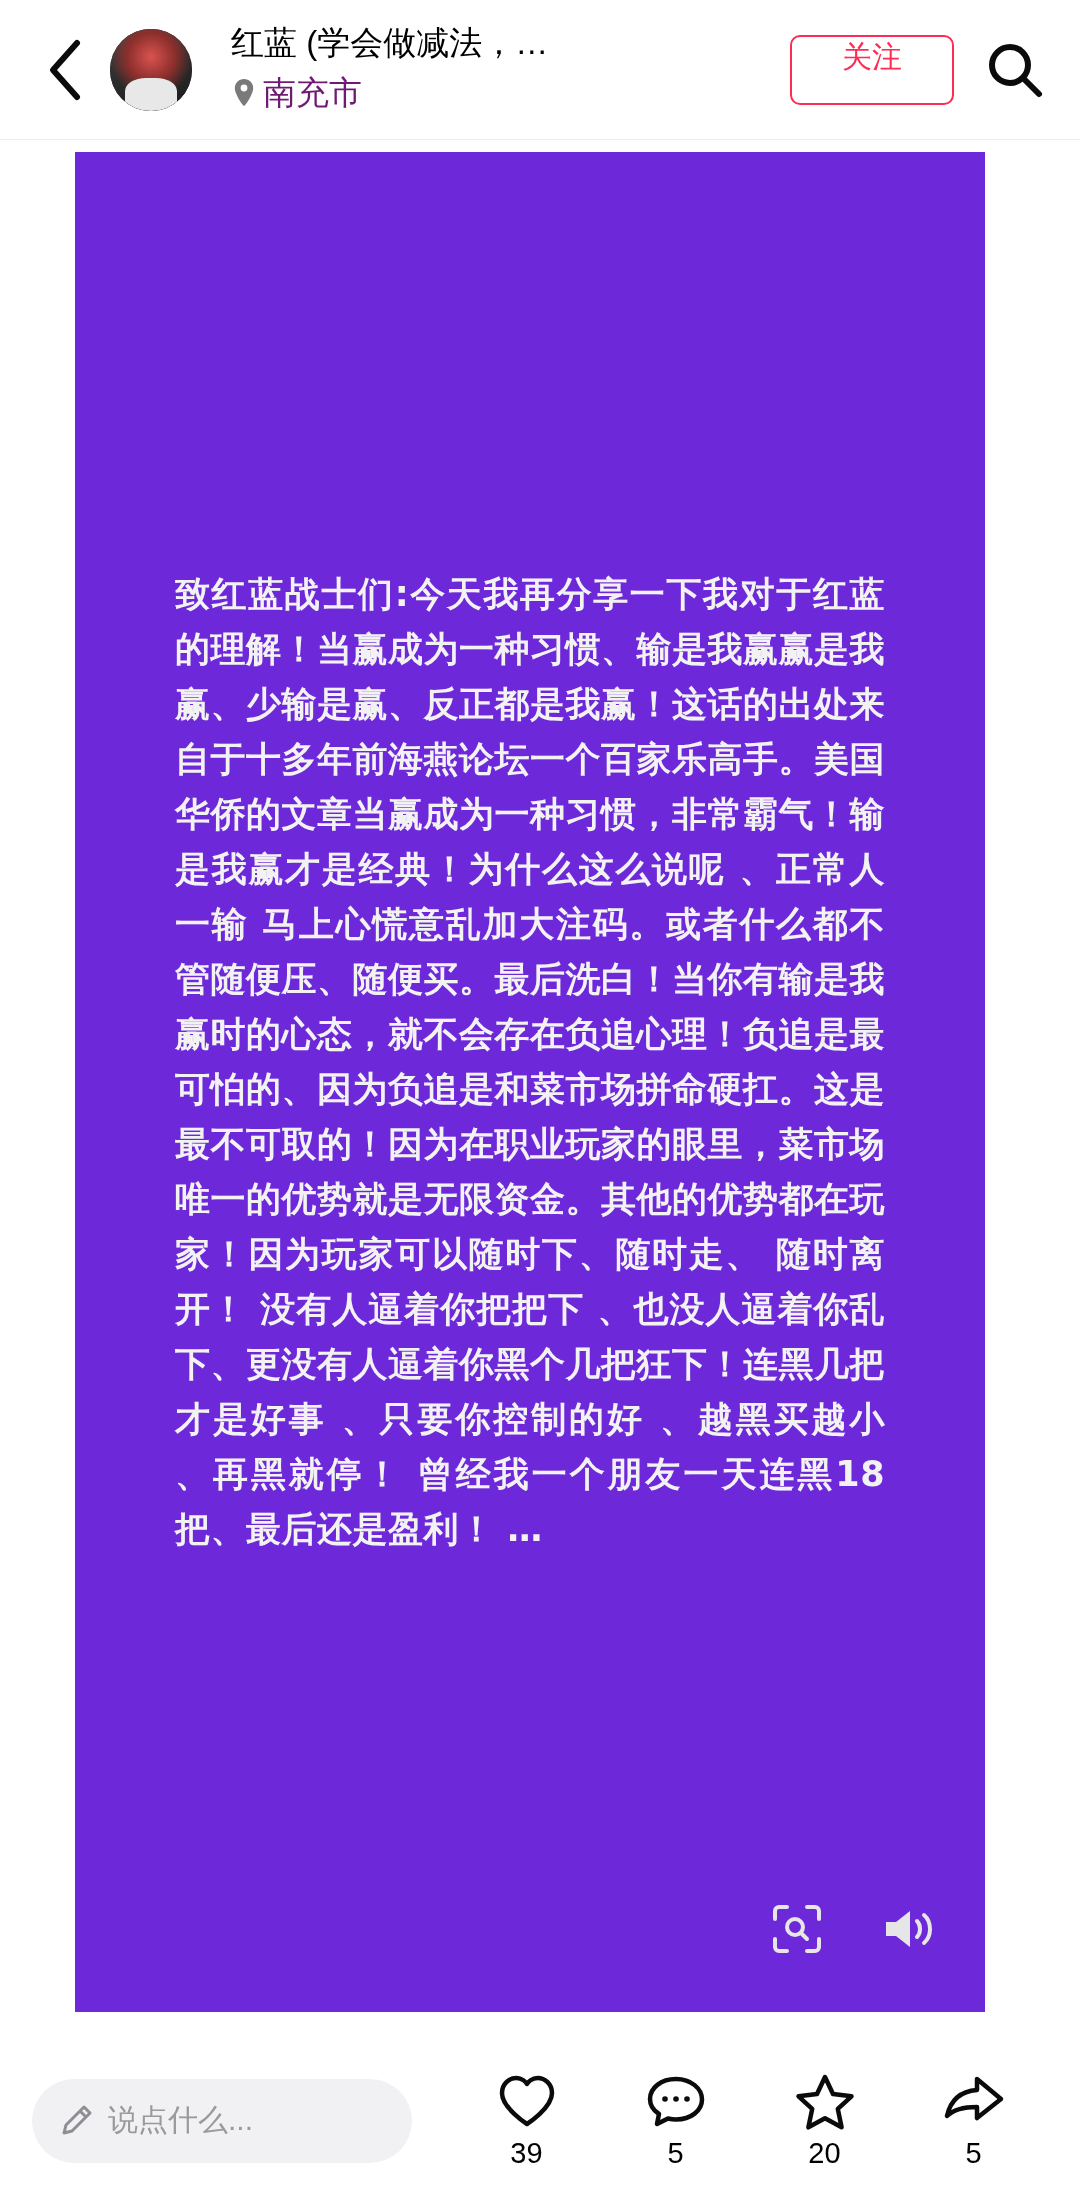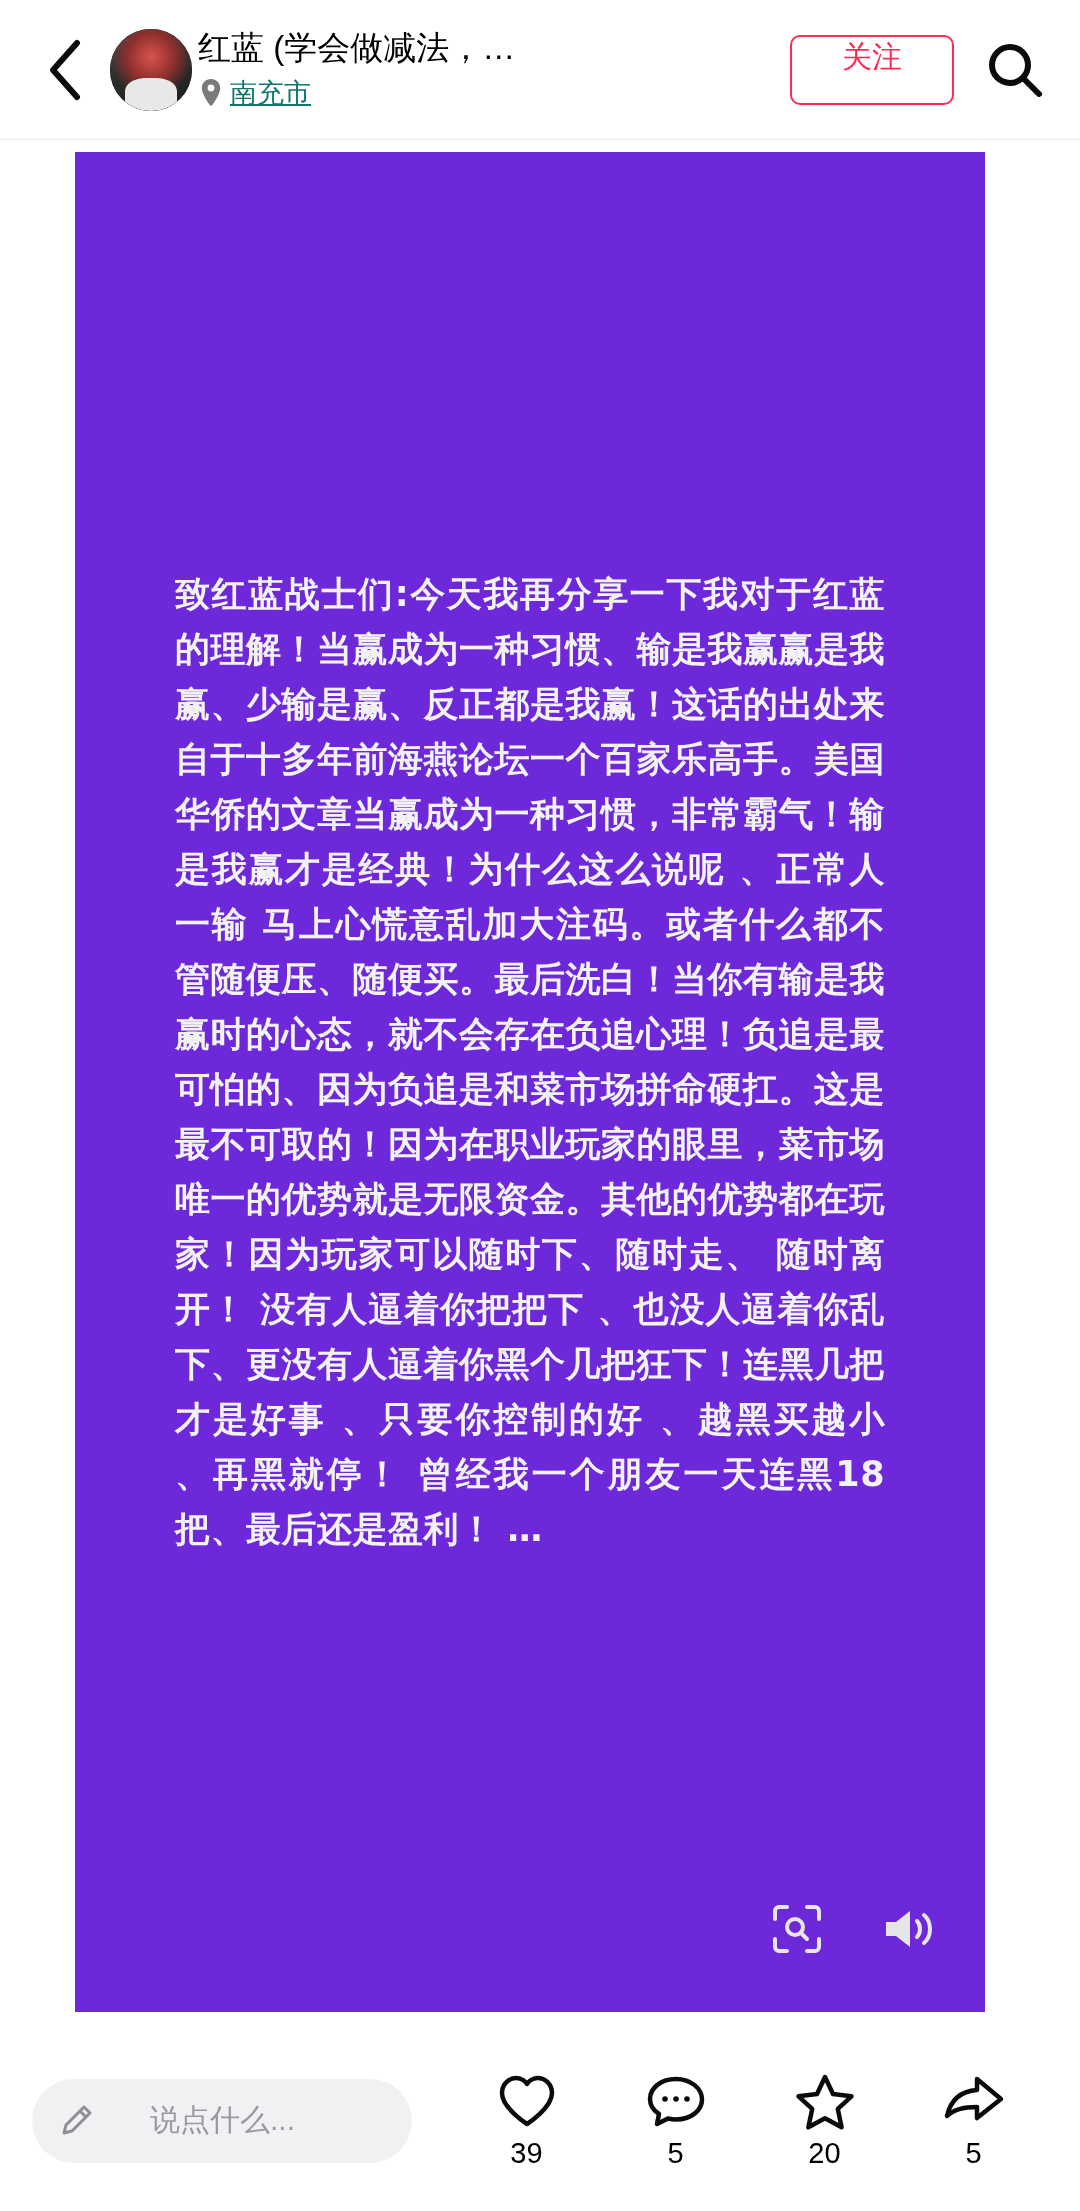--- a/index.html
+++ b/index.html
@@ -56,21 +56,21 @@
   .avatar .av-white {
     position: absolute;
     left: 18%;
     bottom: 0;
     width: 64%;
     height: 40%;
     background: #e8e8e8;
     border-radius: 40% 40% 0 0;
   }
   .title-block {
-    margin-left: 6px;
+    margin-left: 39px;
     flex: 1 1 auto;
     min-width: 0;
     display: flex;
     flex-direction: column;
     justify-content: center;
   }
   .author-name {
     font-size: 33px;
     color: #000000;
     font-weight: 400;
@@ -88,23 +88,22 @@
   .loc-icon {
     width: 26px;
     height: 30px;
     flex: 0 0 auto;
     margin-right: 6px;
     display: flex;
     align-items: center;
     justify-content: center;
   }
   .location-text {
-    font-size: 27px;
-    color: #0f766e;
-    text-decoration: underline;
+    font-size: 33px;
+    color: #701a75;
   }
   .follow-btn {
     flex: 0 0 auto;
     width: 160px;
     height: 66px;
     border: 2px solid #fe2c55;
     border-radius: 10px;
     color: #fe2c55;
     font-size: 30px;
     display: flex;
@@ -184,21 +183,20 @@
   .comment-input {
     width: 380px;
     height: 84px;
     background: #f1f1f3;
     border-radius: 42px;
     display: flex;
     align-items: center;
     padding: 0 26px;
     box-sizing: border-box;
     flex: 0 0 auto;
-    gap: 42px;
   }
   .comment-input .pen {
     width: 36px;
     height: 36px;
     margin-right: 14px;
     flex: 0 0 auto;
     display: flex;
     align-items: center;
     justify-content: center;
   }

